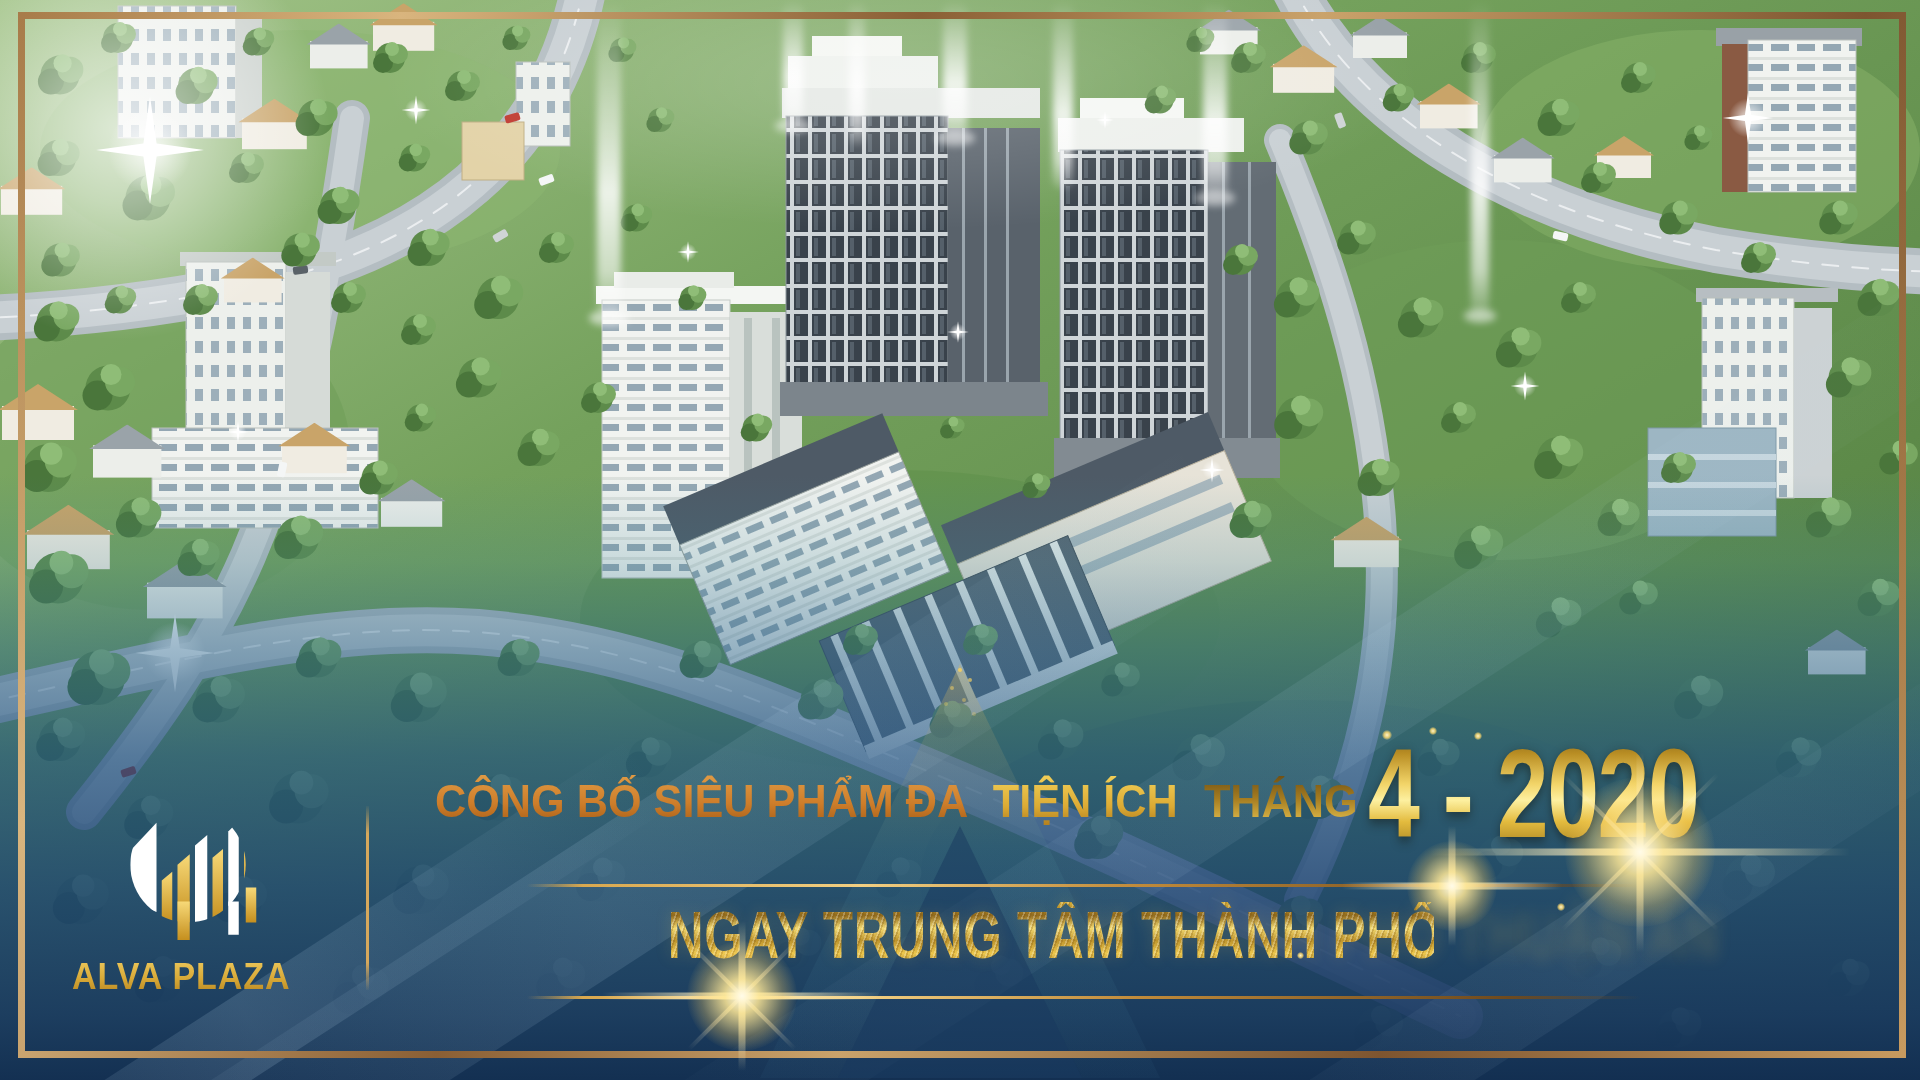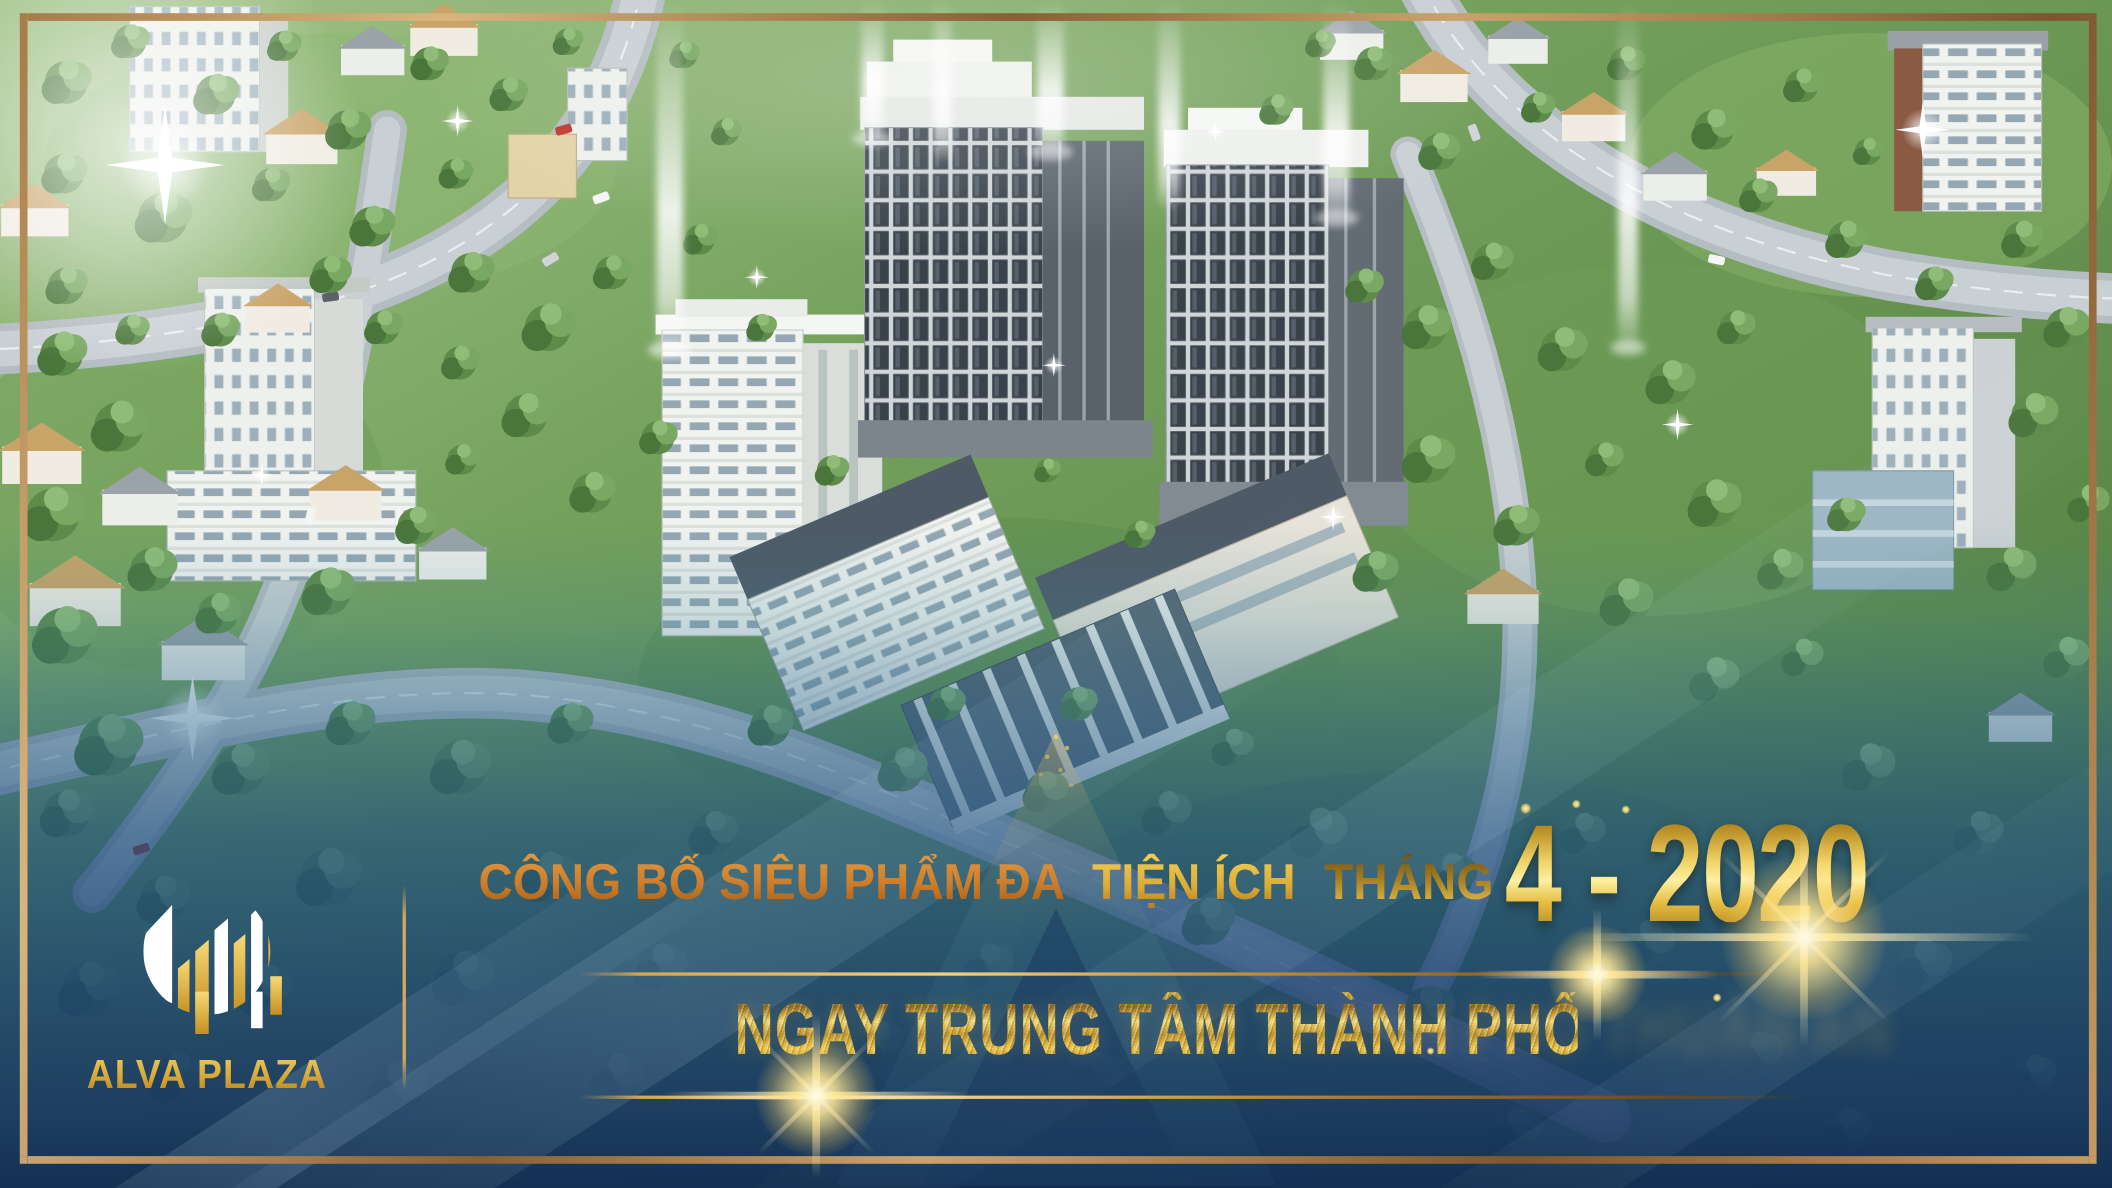--- a/index.html
+++ b/index.html
@@ -35,21 +35,21 @@
     background:rgba(240,205,100,.9);
     box-shadow:10px 10px 0 rgba(240,205,100,.7),-8px 18px 0 rgba(240,205,100,.55),
       4px 30px 0 rgba(240,205,100,.45),-14px 34px 0 rgba(240,205,100,.35),14px 44px 0 rgba(240,205,100,.3);}
 
   
   .frame{position:absolute;left:18px;top:12px;width:1888px;height:1046px;box-sizing:border-box;
     border:7px solid;border-image:linear-gradient(115deg,#a87c4a 0%,#d9b57e 16%,#8a5f35 38%,
       #caa36b 55%,#7d5530 78%,#c79a5f 100%) 1;pointer-events:none;}
 
   
-  .logo{position:absolute;left:62px;top:796px;width:252px;text-align:center;}
+  .logo{position:absolute;left:62px;top:796px;width:252px;}
   .emblem{display:block;margin:0 auto;width:140px;height:148px;}
   .logo-text{margin-top:12px;font-size:37px;font-weight:700;letter-spacing:1px;white-space:nowrap;
     background:linear-gradient(180deg,#f0cd62 0%,#d7a836 55%,#b07f1e 100%);
     -webkit-background-clip:text;background-clip:text;color:transparent;
     transform:scaleX(.92);transform-origin:center;}
   .v-divider{position:absolute;left:366px;top:806px;width:3px;height:184px;
     background:linear-gradient(180deg,rgba(214,168,92,.05),#d6a85c 15%,#d6a85c 85%,rgba(214,168,92,.05));}
 
   
   .headline{position:absolute;left:435px;top:778px;white-space:nowrap;font-weight:700;font-size:46px;

